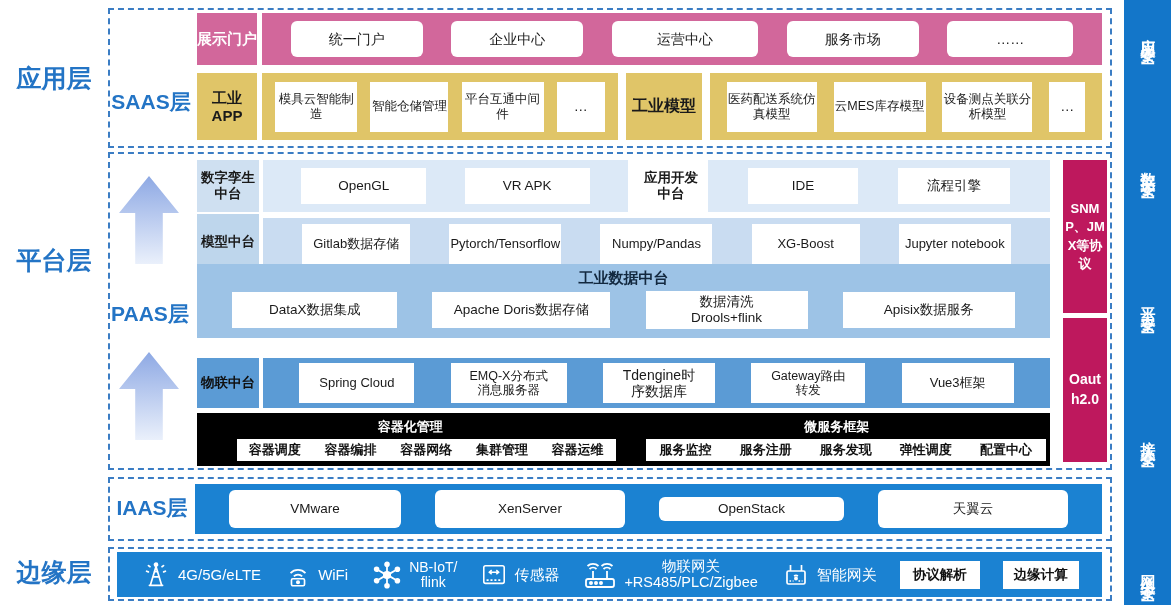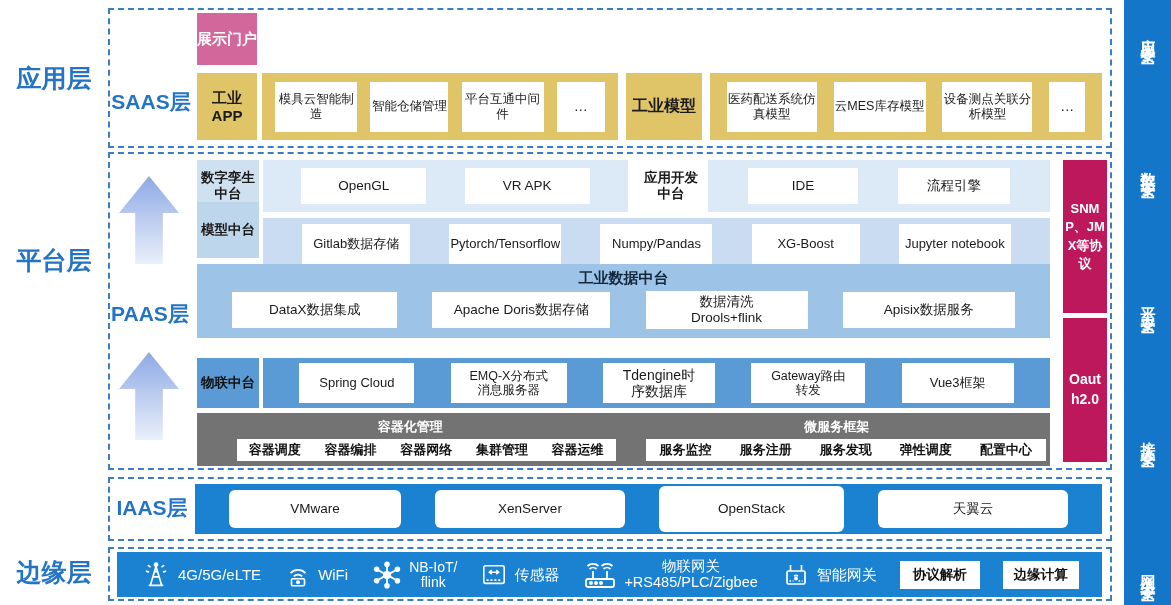--- a/index.html
+++ b/index.html
@@ -16,21 +16,21 @@
         text-align:center;white-space:pre-line;overflow-wrap:anywhere;line-height:1.15;}
   .r{border-radius:6px;}
   .arrow{background:linear-gradient(to bottom,#8ea9e4,#eaf0fb);
          clip-path:polygon(50% 0,100% 42%,73% 42%,73% 100%,27% 100%,27% 42%,0 42%);}
   .vbar{background:#1376c9;display:flex;flex-direction:column;justify-content:space-between;
         align-items:center;padding:26px 0;}
   .vtext{writing-mode:vertical-rl;text-orientation:upright;color:#fff;font-weight:bold;
          font-size:15px;letter-spacing:4px;}
   .sideproto{background:#be185d;color:#fff;font-weight:bold;display:flex;align-items:center;
              justify-content:center;text-align:center;word-break:break-all;line-height:1.4;padding:2px;}
-  .deepband{background:#737373;display:flex;}
+  .deepband{background:#000000;display:flex;}
   .half{flex:1;display:flex;flex-direction:column;}
   .striptitle{color:#fff;font-weight:bold;font-size:13px;text-align:center;margin-top:5px;}
   .strip{background:#fff;display:flex;align-items:center;justify-content:space-around;
          color:#111;font-weight:bold;font-size:13px;height:22px;margin:3px 14px 0 14px;}
   .btn{background:#fff;color:#111;display:flex;align-items:center;justify-content:center;
        font-size:13.5px;font-weight:bold;}
   .edgeband{background:#1b82d2;display:flex;align-items:center;justify-content:space-evenly;
             color:#fff;}
   .conn{display:flex;align-items:center;gap:6px;}
   .connlabel{color:#fff;font-size:15px;font-weight:normal;white-space:pre-line;
@@ -55,20 +55,27 @@
   </div>
 
   <div class="abs dashed" style="left:108px;top:8px;width:1004px;height:140px;"></div>
   <div class="abs dashed" style="left:108px;top:152px;width:1004px;height:318px;"></div>
   <div class="abs dashed" style="left:108px;top:477px;width:1004px;height:64px;"></div>
   <div class="abs dashed" style="left:108px;top:547px;width:1004px;height:54px;"></div>
 
   <div class="abs sub-label" style="left:108px;top:88px;width:86px;">SAAS层</div>
 
   <div class="abs lbl" style="left:197px;top:13px;width:60px;height:52px;background:#d2679b;color:#fff;font-size:15px;">展示门户</div>
+  <div class="abs band" style="left:262px;top:13px;width:840px;height:52px;background:#d2679b;">
+    <div class="wbox r" style="width:132px;height:36px;font-size:14px;">统一门户</div>
+    <div class="wbox r" style="width:132px;height:36px;font-size:14px;">企业中心</div>
+    <div class="wbox r" style="width:146px;height:36px;font-size:14px;">运营中心</div>
+    <div class="wbox r" style="width:132px;height:36px;font-size:14px;">服务市场</div>
+    <div class="wbox r" style="width:126px;height:36px;font-size:14px;">……</div>
+  </div>
 
   <div class="abs lbl" style="left:197px;top:73px;width:60px;height:67px;background:#e0c568;color:#1a1a1a;font-size:15px;">工业APP</div>
   <div class="abs band" style="left:262px;top:73px;width:356px;height:67px;background:#e0c568;">
     <div class="wbox" style="width:82px;height:50px;font-size:12.5px;">模具云智能制造</div>
     <div class="wbox" style="width:78px;height:50px;font-size:12.5px;">智能仓储管理</div>
     <div class="wbox" style="width:82px;height:50px;font-size:12.5px;">平台互通中间件</div>
     <div class="wbox" style="width:48px;height:50px;font-size:14px;">…</div>
   </div>
   <div class="abs lbl" style="left:626px;top:73px;width:76px;height:67px;background:#e0c568;color:#1a1a1a;font-size:16px;">工业模型</div>
   <div class="abs band" style="left:710px;top:73px;width:392px;height:67px;background:#e0c568;">
@@ -86,21 +93,21 @@
   <div class="abs band" style="left:263px;top:160px;width:365px;height:52px;background:#dce9f7;">
     <div class="wbox" style="width:125px;height:36px;font-size:13.5px;">OpenGL</div>
     <div class="wbox" style="width:125px;height:36px;font-size:13.5px;">VR APK</div>
   </div>
   <div class="abs lbl" style="left:640px;top:160px;width:62px;height:52px;background:#fff;color:#1a1a1a;font-size:13.5px;">应用开发中台</div>
   <div class="abs band" style="left:708px;top:160px;width:342px;height:52px;background:#dce9f7;">
     <div class="wbox" style="width:110px;height:36px;font-size:13.5px;">IDE</div>
     <div class="wbox" style="width:112px;height:36px;font-size:13.5px;">流程引擎</div>
   </div>
 
-  <div class="abs lbl" style="left:197px;top:202px;width:62px;height:56px;background:#bed6ec;color:#1a1a1a;font-size:13.5px;">模型中台</div>
+  <div class="abs lbl" style="left:197px;top:214px;width:62px;height:56px;background:#bed6ec;color:#1a1a1a;font-size:13.5px;">模型中台</div>
   <div class="abs band" style="left:263px;top:218px;width:787px;height:52px;background:#c9dcf1;">
     <div class="wbox" style="width:108px;height:40px;font-size:13px;">Gitlab数据存储</div>
     <div class="wbox" style="width:112px;height:40px;font-size:13px;">Pytorch/Tensorflow</div>
     <div class="wbox" style="width:112px;height:40px;font-size:13px;">Numpy/Pandas</div>
     <div class="wbox" style="width:108px;height:40px;font-size:13px;">XG-Boost</div>
     <div class="wbox" style="width:112px;height:40px;font-size:13px;">Jupyter notebook</div>
   </div>
 
   <div class="abs" style="left:197px;top:264px;width:853px;height:74px;background:#9dc3e6;">
     <div style="color:#12283f;font-weight:bold;font-size:15px;text-align:center;margin-top:5px;">工业数据中台</div>
@@ -148,21 +155,21 @@
     </div>
   </div>
 
   <div class="abs sideproto" style="left:1063px;top:160px;width:44px;height:153px;font-size:13px;">SNMP、JMX等协议</div>
   <div class="abs sideproto" style="left:1063px;top:318px;width:44px;height:144px;font-size:14px;">Oauth2.0</div>
 
   <div class="abs sub-label" style="left:110px;top:494px;width:84px;">IAAS层</div>
   <div class="abs band" style="left:195px;top:484px;width:907px;height:50px;background:#1b82d2;">
     <div class="wbox r" style="width:172px;height:38px;font-size:13.5px;">VMware</div>
     <div class="wbox r" style="width:190px;height:38px;font-size:13.5px;">XenServer</div>
-    <div class="wbox r" style="width:185px;height:46px;font-size:13.5px;">OpenStack</div>
+    <div class="wbox r" style="width:185px;height:24px;font-size:13.5px;">OpenStack</div>
     <div class="wbox r" style="width:190px;height:38px;font-size:13.5px;">天翼云</div>
   </div>
 
   <div class="abs edgeband" style="left:117px;top:552px;width:985px;height:45px;">
     <div class="conn">
       <span class="icon">
         <svg width="32" height="30" viewBox="0 0 34 30">
             <g stroke="#fff" fill="none" stroke-width="1.8" stroke-linecap="round">
               <circle cx="17" cy="4" r="1.6" fill="#fff"></circle>
               <path d="M17 6 11 26 M17 6l6 20 M10 26h14 M13.8 17h6.4 M15.2 11.5h3.6"></path>

